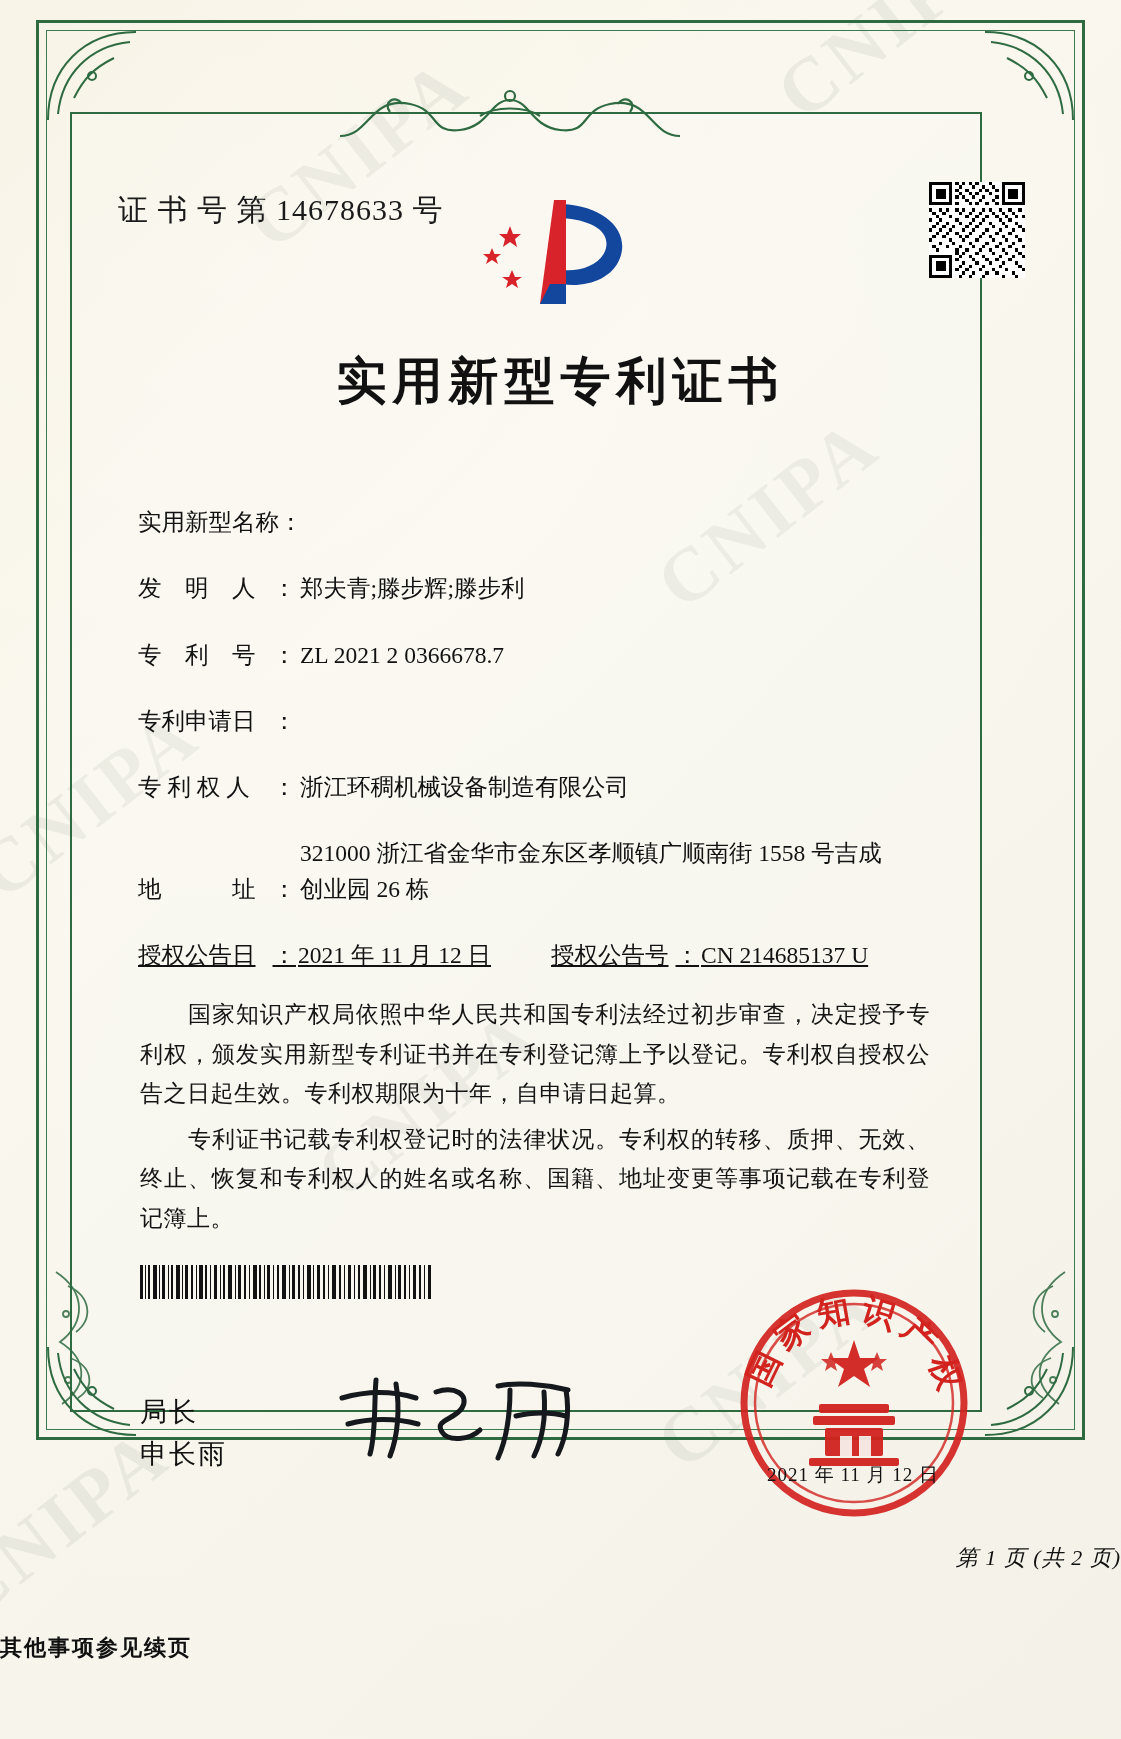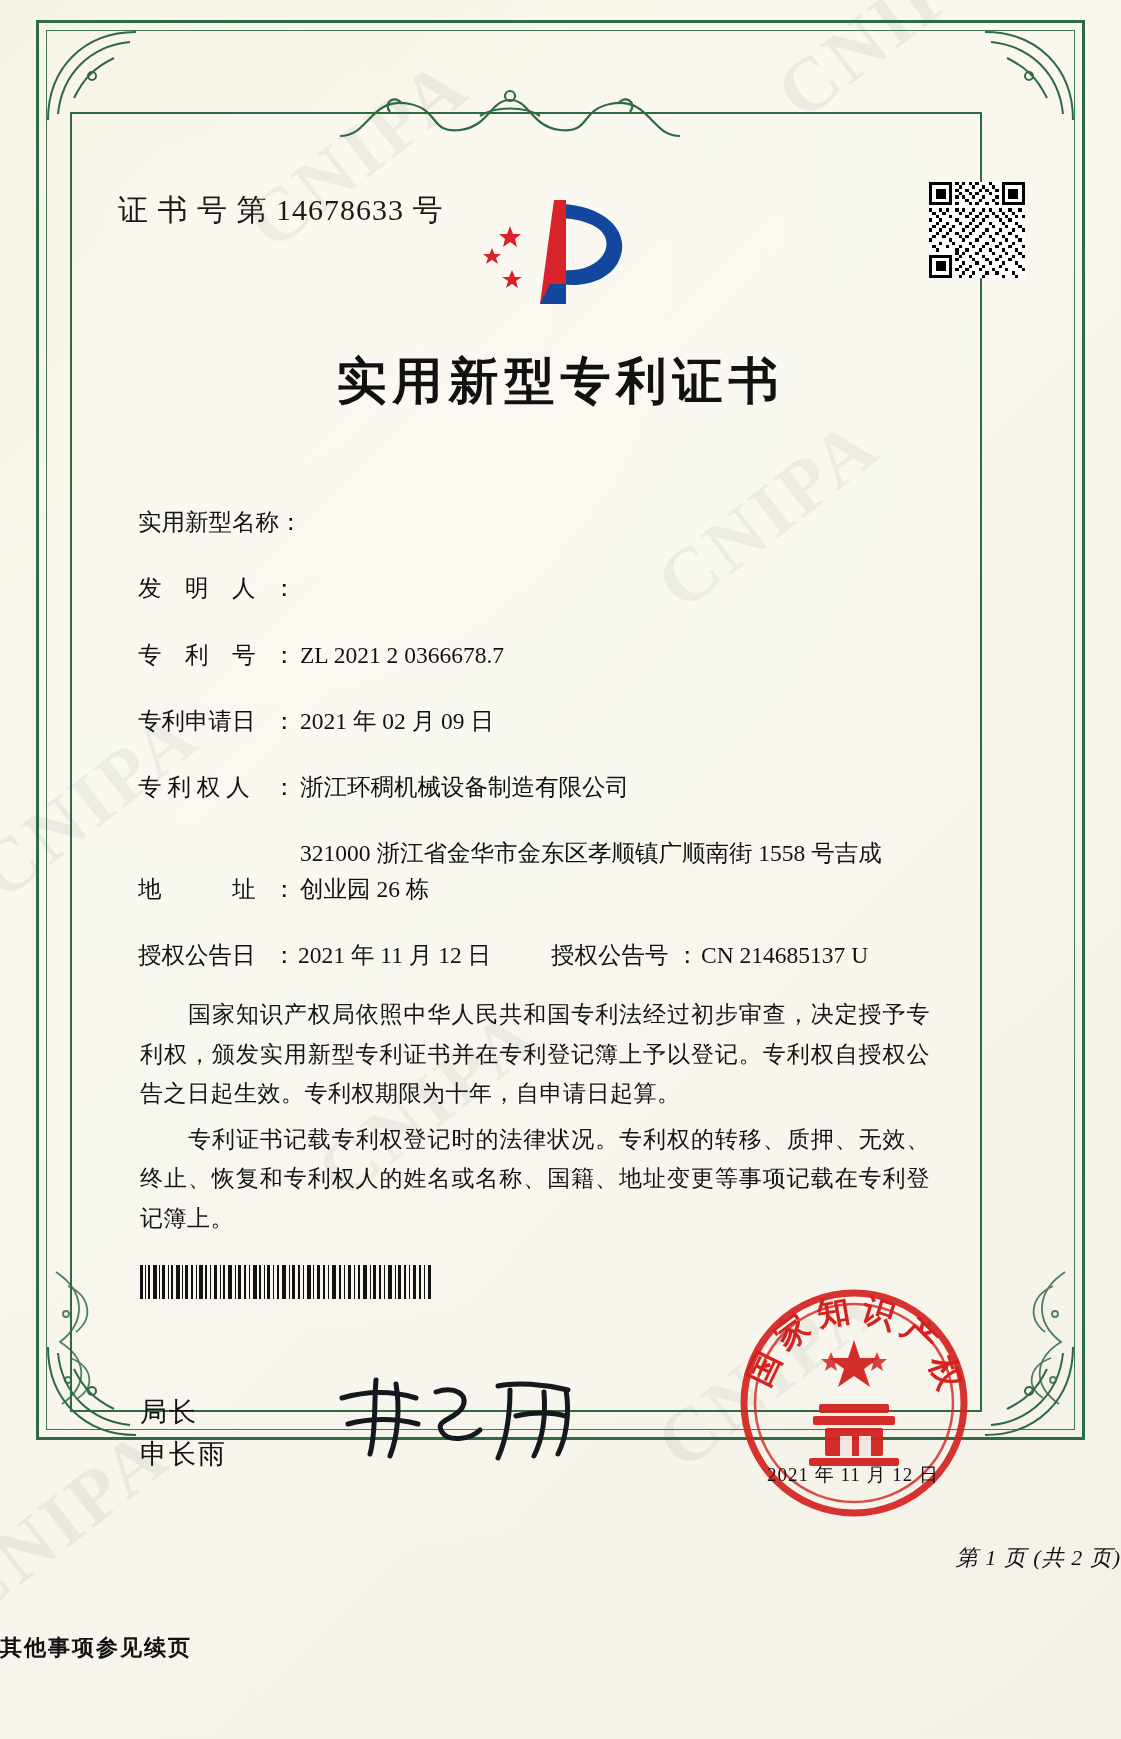--- a/index.html
+++ b/index.html
@@ -145,21 +145,21 @@
     justify-content: space-between;
     letter-spacing: 0;
     white-space: nowrap;
   }
   .field-colon { margin: 0 2px 0 0; }
   .field-value {
     flex: 1 1 auto;
     padding-left: 2px;
     white-space: pre-line;
   }
-  .field-row.split { display: flex; }
+  .field-row.split { display: flex; text-decoration: underline; }
   .split-right {
     display: flex;
     margin-left: 60px;
   }
   .split-right .field-label { width: 150px; }
 
   .paragraphs {
     position: absolute;
     left: 140px; top: 995px;
     width: 790px;
@@ -527,34 +527,34 @@
       <div class="field-label">
         <span>实用新型名称</span>
           <span class="field-colon">：</span>
       </div>
     </div>
     <div class="field-row">
       <div class="field-label">
         <span>发　明　人</span>
           <span class="field-colon">：</span>
       </div>
+      <div class="field-value">郑夫青;滕步辉;滕步利</div>
     </div>
     <div class="field-row">
       <div class="field-label">
         <span>专　利　号</span>
           <span class="field-colon">：</span>
       </div>
       <div class="field-value">ZL 2021 2 0366678.7</div>
     </div>
     <div class="field-row">
       <div class="field-label">
         <span>专利申请日</span>
           <span class="field-colon">：</span>
       </div>
-      <div class="field-value">2021 年 02 月 09 日</div>
     </div>
     <div class="field-row">
       <div class="field-label">
         <span>专 利 权 人</span>
           <span class="field-colon">：</span>
       </div>
       <div class="field-value">浙江环稠机械设备制造有限公司</div>
     </div>
     <div class="field-row">
       <div class="field-label">

